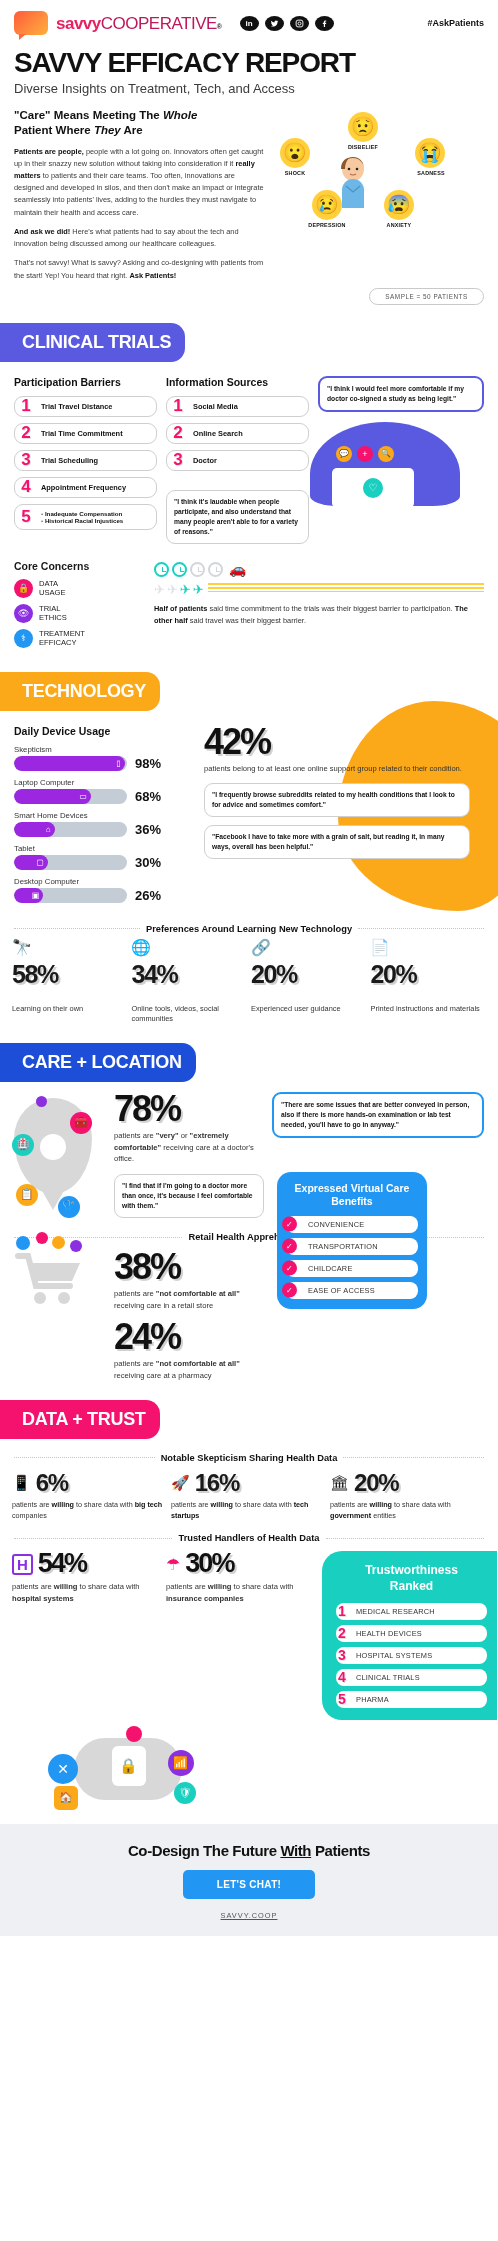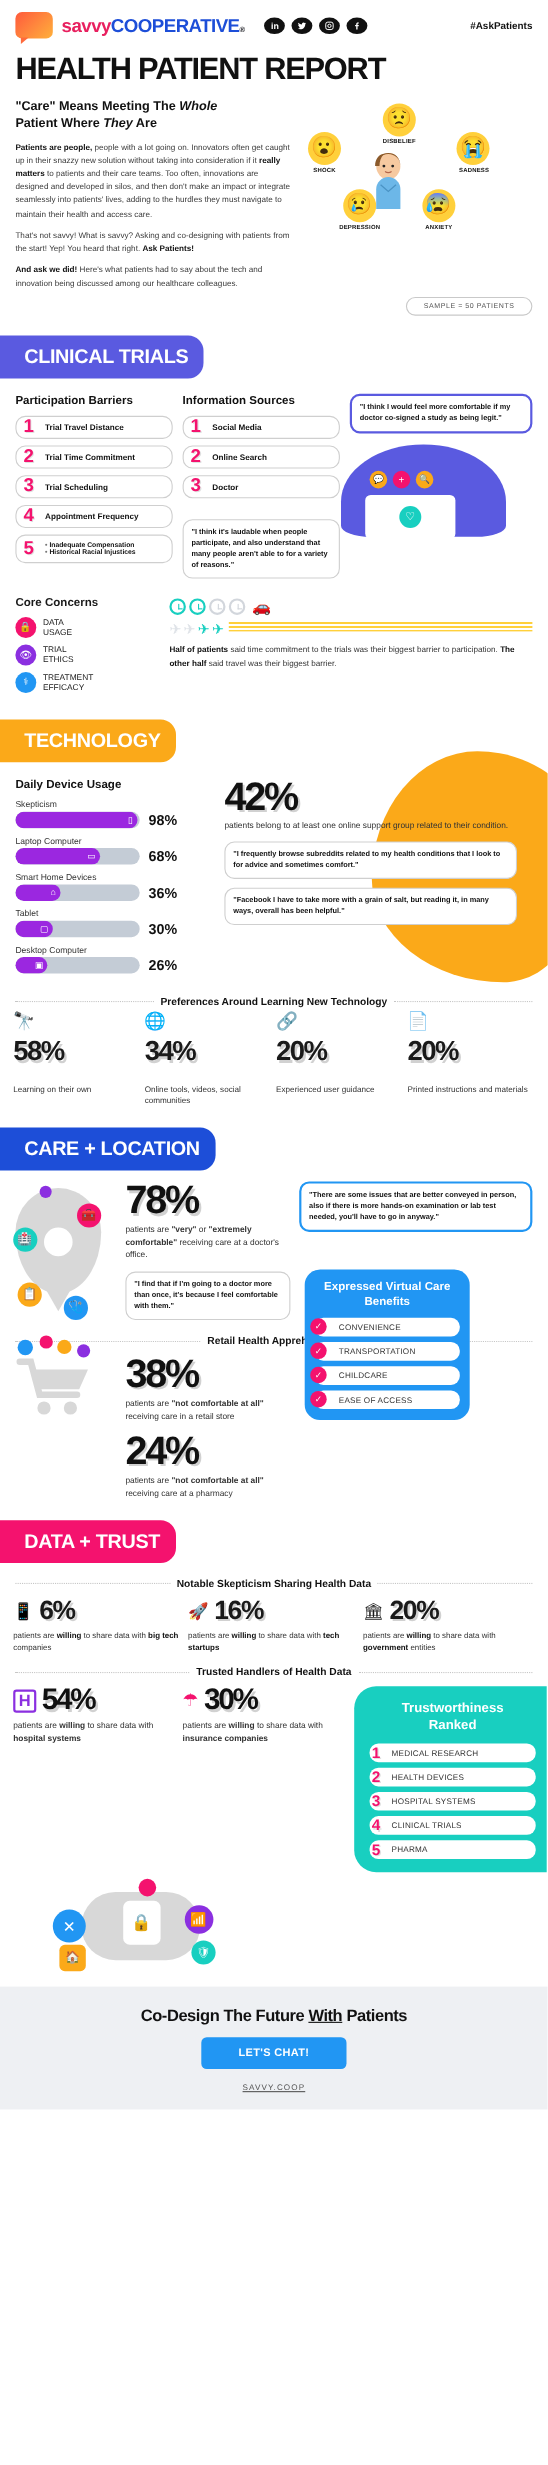--- a/index.html
+++ b/index.html
@@ -18,21 +18,21 @@
     width:34px; height:24px; border-radius:6px;
     background:linear-gradient(135deg,#ff5a3c 0%,#ff8a3d 55%,#ffb03a 100%);
     position:relative; flex:0 0 auto;
   }
   .logo-bubble:after{
     content:""; position:absolute; left:5px; bottom:-5px;
     border-left:7px solid #ff6a3c; border-bottom:6px solid transparent;
   }
   .logo-word { font-size:17px; font-weight:bold; letter-spacing:-.5px; line-height:1; display:flex; align-items:baseline;}
   .logo-savvy { color:#e8205f; }
-  .logo-coop { color:#1d4ed8; font-weight:700; }
+  .logo-coop { color:#be185d; font-weight:400; }
   .logo-tm { font-size:7px; color:#23242a; vertical-align:super;}
   .socials { display:flex; gap:6px; margin-left:10px; align-items:center;}
   .soc {
     width:19px;height:15px;border-radius:50%;background:#111;
     display:flex;align-items:center;justify-content:center;color:#fff;font-size:8px;font-weight:bold;
   }
   .soc svg{display:block}
   .hashtag { margin-left:auto; font-size:9px; font-weight:bold; color:#111; }
 
   .title {
@@ -207,37 +207,38 @@
       </div>
       <div class="soc">
         <svg width="9" height="9" viewBox="0 0 24 24" fill="#fff">
             <path d="M13.5 21v-8h2.7l.4-3h-3.1V8.1c0-.9.3-1.5 1.5-1.5h1.6V4c-.3 0-1.3-.1-2.4-.1-2.4 0-4 1.5-4 4.1V10H7.5v3h2.7v8z"></path>
           </svg>
       </div>
     </div>
     <div class="hashtag">#AskPatients</div>
   </div>
 
-  <div class="title">HEALTH PATIENT REPORT</div>
+  <div class="title">SAVVY EFFICACY REPORT</div>
+  <div class="subtitle">Diverse Insights on Treatment, Tech, and Access</div>
 
   
   <div class="intro">
     <div class="intro-left">
       <div class="intro-h">
         <span>"Care" Means Meeting The </span><i>Whole</i><br>
         <span>Patient Where </span><i>They</i><span> Are</span>
       </div>
       <div class="intro-p">
         <b>Patients are people,</b><span> people with a lot going on. Innovators often get caught up in their snazzy new solution without taking into consideration if it </span><b>really matters</b><span> to patients and their care teams. Too often, innovations are designed and developed in silos, and then don't make an impact or integrate seamlessly into patients' lives, adding to the hurdles they must navigate to maintain their health and access care.</span>
       </div>
       <div class="intro-p">
+        <b>And ask we did!</b><span> Here's what patients had to say about the tech and innovation being discussed among our healthcare colleagues.</span>
+      </div>
+      <div class="intro-p">
         <span>That's not savvy! What is savvy? Asking and co-designing with patients from the start! Yep! You heard that right. </span><b>Ask Patients!</b>
-      </div>
-      <div class="intro-p">
-        <b>And ask we did!</b><span> Here's what patients had to say about the tech and innovation being discussed among our healthcare colleagues.</span>
       </div>
     </div>
 
     <div class="intro-right">
       <div class="emoji" style="left:76px;top:4px">
           <span>😟</span>
         </div>
       <div class="elabel" style="left:63px;top:36px">DISBELIEF</div>
 
       <div class="emoji" style="left:8px;top:30px">

